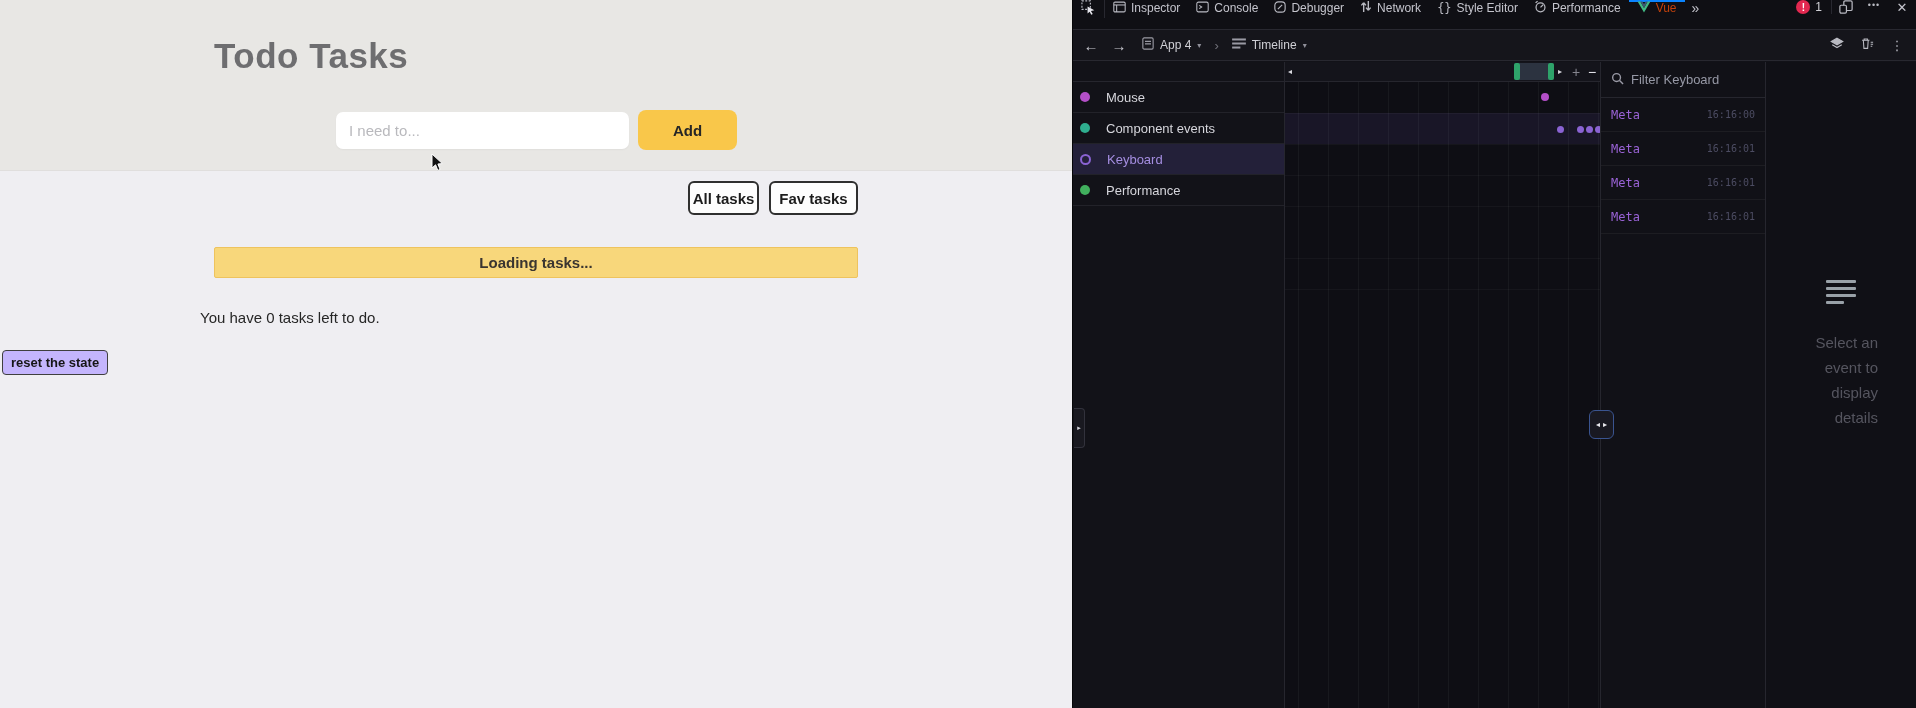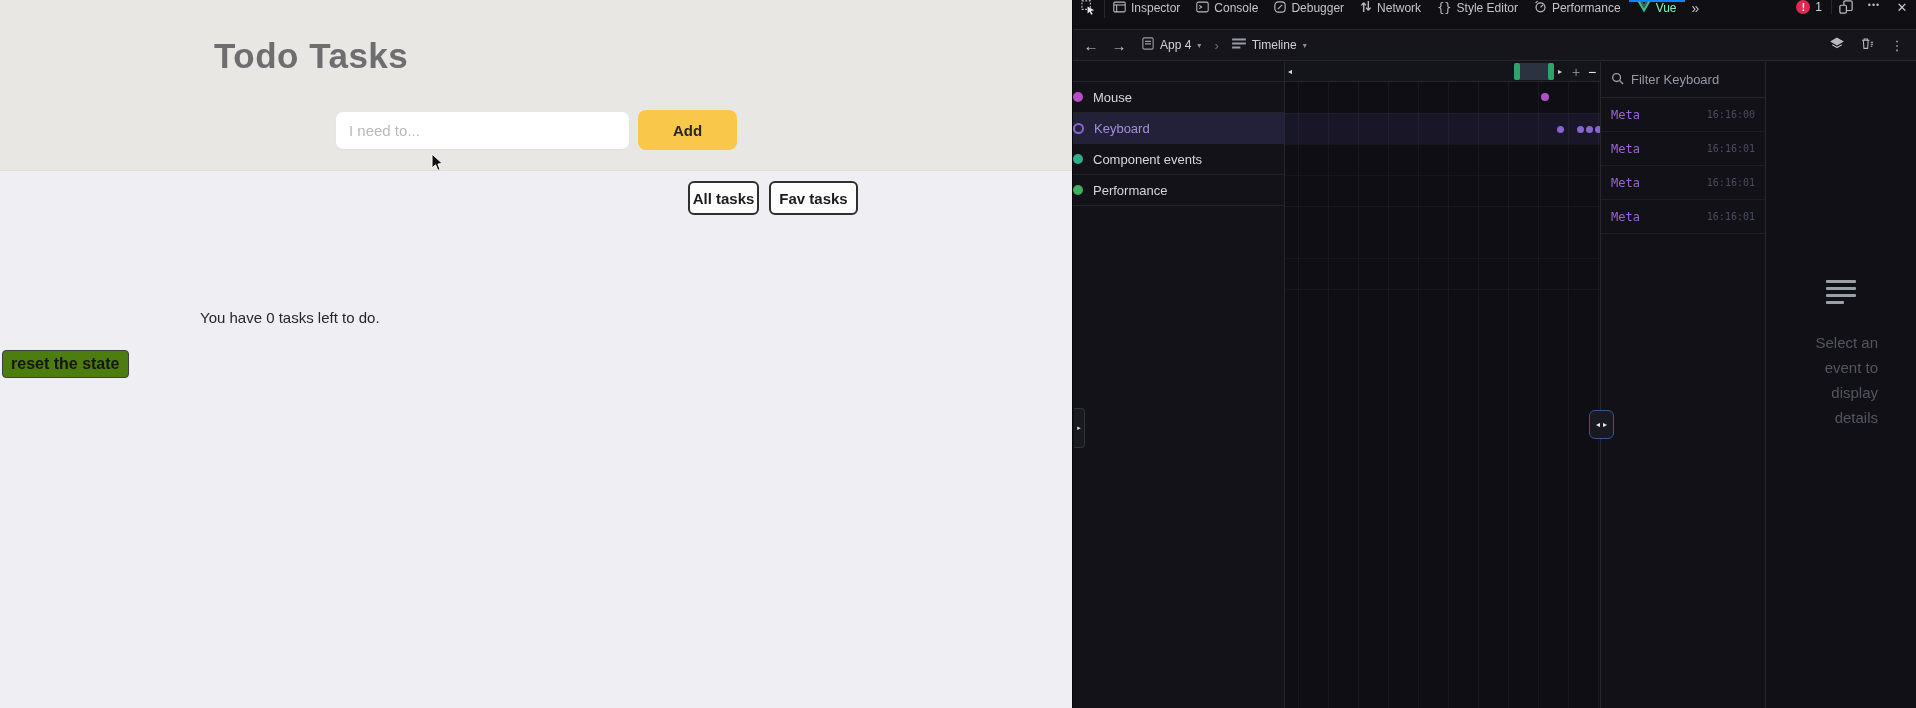--- a/index.html
+++ b/index.html
@@ -11,50 +11,50 @@
   .app-header{position:absolute;left:0;top:0;width:100%;height:171px;background:#e8e7e4;border-bottom:1px solid #e0dedd}
   .app-title{position:absolute;left:214px;top:36px;width:644px;text-align:left;font-size:35px;font-weight:800;color:#6e6e70;letter-spacing:.5px}
   .todo-input{position:absolute;left:336px;top:112px;width:293px;height:37px;border:none;border-radius:7px;background:#fff;padding:0 13px;font-size:15px;color:#444;font-family:"Liberation Sans",sans-serif;box-shadow:0 1px 2px rgba(0,0,0,.04)}
   .todo-input::placeholder{color:#b9b9bd}
   .add-btn{position:absolute;left:638px;top:110px;width:99px;height:40px;border:none;border-radius:8px;background:#f9c74a;font-size:15px;font-weight:700;color:#262626;font-family:"Liberation Sans",sans-serif;cursor:pointer}
   .task-filter-btn{position:absolute;height:34px;background:#fdfdfd;border:2px solid #2f2f2f;border-radius:6px;font-size:15px;font-weight:600;color:#1c1c1c;font-family:"Liberation Sans",sans-serif;cursor:pointer}
   .btn-all{left:688px;top:181px;width:71px}
   .btn-fav{left:769px;top:181px;width:89px}
   .loading-banner{position:absolute;left:214px;top:247px;width:644px;height:31px;background:#f8d77b;border:1px solid #eec35e;border-radius:2px;text-align:center;line-height:29px;font-size:15px;font-weight:600;color:#3a3530}
   .status-text{position:absolute;left:200px;top:309px;font-size:15px;color:#262626}
-  .reset-btn{position:absolute;left:2px;top:350px;padding:4px 8px;background:#4d7c0f;border:1.5px solid #3f3f3f;border-radius:4px;font-size:16px;font-weight:700;color:#151515;font-family:"Liberation Sans",sans-serif;cursor:pointer}
+  .reset-btn{position:absolute;left:2px;top:350px;padding:4px 8px;background:#c4b5fd;border:1.5px solid #3f3f3f;border-radius:4px;font-size:13px;font-weight:700;color:#151515;font-family:"Liberation Sans",sans-serif;cursor:pointer}
   .cursor{position:absolute;left:431px;top:153px;pointer-events:none}
 
   
   .devtools{position:absolute;left:1072px;top:0;width:844px;height:708px;background:#121218;color:#d0d0d6;font-size:12px;border-left:1px solid #060608}
   .dt-tabbar{height:30px;background:#0f0f14;border-bottom:1px solid #282830;display:flex;align-items:flex-start}
   .picker-btn{width:32px;display:flex;align-items:center;justify-content:center;border-right:1px solid #282830;cursor:pointer}
   .dt-tabs{display:flex}
   .tab{display:flex;align-items:center;gap:5px;padding:0 8px;color:#c4c4cc;cursor:pointer;white-space:nowrap}
-  .tab.active{color:#86efac;box-shadow:inset 0 2px 0 0 #0a84ff}
+  .tab.active{color:#c2410c;box-shadow:inset 0 2px 0 0 #0a84ff}
   .chevrons-btn{display:flex;align-items:center;padding:0 7px;color:#c4c4cc;font-size:14px;cursor:pointer}
   .dt-tab-spacer{flex:1}
   .error-badge-wrap{display:flex;align-items:center;gap:5px;padding:0 9px;border-right:1px solid #282830;cursor:pointer}
   .error-badge{width:14px;height:14px;border-radius:50%;background:#e22850;color:#fff;font-size:10px;font-weight:700;display:flex;align-items:center;justify-content:center}
   .tabbar-icon-btn{width:28px;display:flex;align-items:center;justify-content:center;color:#c4c4cc;cursor:pointer;font-size:14px}
   .close-btn{font-size:13px}
 
   .dt-toolbar{height:31px;background:#15151b;border-bottom:1px solid #282830;display:flex;align-items:center;padding:0 5px;gap:2px}
   .nav-btn{width:26px;text-align:center;font-size:15px;color:#c9c9d1;cursor:pointer}
   .select-group{display:flex;align-items:center;gap:6px;padding:0 8px;height:100%;cursor:pointer;color:#d0d0d6}
   .caret{font-size:8px;color:#8f8f99}
   .crumb-sep{color:#6f6f78;font-size:13px;padding:0 3px}
   .toolbar-spacer{flex:1}
   .tool-icon-btn{width:28px;display:flex;justify-content:center;align-items:center;cursor:pointer}
 
   .dt-content{position:absolute;top:62px;left:0;right:0;bottom:0;display:flex}
   
   .layers-col{width:212px;border-right:1px solid #26262e;background:#121218}
   .scrub-spacer{height:20px;border-bottom:1px solid #26262e}
-  .layer-row{height:31px;border-bottom:1px solid #222229;display:flex;align-items:center;gap:10px;padding-left:0;font-size:13px;color:#d6d6dc;cursor:pointer}
+  .layer-row{height:31px;border-bottom:1px solid #222229;display:flex;align-items:center;gap:16px;padding-left:7px;font-size:13px;color:#d6d6dc;cursor:pointer}
   .layer-row.selected{background:#232039;color:#a48de0}
   .layer-row.pinia-row{border-top:1px solid #222229}
   .layer-dot{width:10px;height:10px;border-radius:50%;flex:0 0 auto}
   .layer-dot.ring{width:11px;height:11px;background:transparent !important;border:2.5px solid}
   .layer-gap{height:51px}
   .layer-extra{margin-left:2px;display:flex;align-items:center}
 
   
   .canvas-col{width:316px;position:relative;background:#0e0e14;border-right:1px solid #26262e;overflow:hidden}
   .scrubber{position:absolute;top:0;left:0;right:0;height:20px;background:#14141b;border-bottom:1px solid #26262e}
@@ -92,20 +92,21 @@
 </head>
 <body>
 
 <div class="app-pane">
   <div class="app-header"></div>
   <h1 class="app-title">Todo Tasks</h1>
   <input class="todo-input" placeholder="I need to..." style="">
   <button class="add-btn">Add</button>
   <button class="task-filter-btn btn-all">All tasks</button>
   <button class="task-filter-btn btn-fav">Fav tasks</button>
+  <div class="loading-banner">Loading tasks...</div>
   <p class="status-text">You have 0 tasks left to do.</p>
   <button class="reset-btn">reset the state</button>
   <svg class="cursor" width="13" height="19" viewBox="0 0 13 19">
     <path d="M1 1 L1 15 L4.6 11.8 L6.8 17.4 L9.1 16.4 L6.9 11 L11.4 10.6 Z" fill="#111" stroke="#fff" stroke-width="1"></path>
   </svg>
 </div>
 
 <div class="devtools">
 
   <div class="dt-tabbar">
@@ -233,27 +234,27 @@
   </div>
 
   <div class="dt-content">
     <div class="layers-col">
       <div class="scrub-spacer"></div>
       <div>
           <div class="layer-row">
             <span class="layer-dot" style="background: rgb(180, 79, 200);"></span>
             <span>Mouse</span>
           </div>
+          <div class="layer-row">
+            <span class="layer-dot" style="background: rgb(47, 174, 143);"></span>
+            <span>Component events</span>
+          </div>
           <div class="layer-row selected">
             <span class="layer-dot ring" style="border-color: rgb(138, 99, 210);"></span>
             <span>Keyboard</span>
-          </div>
-          <div class="layer-row">
-            <span class="layer-dot" style="background: rgb(47, 174, 143);"></span>
-            <span>Component events</span>
           </div>
           <div class="layer-row">
             <span class="layer-dot" style="background: rgb(65, 176, 94);"></span>
             <span>Performance</span>
           </div>
           <div class="layer-gap"></div>
         </div>
     </div>
 
     <div class="canvas-col">

